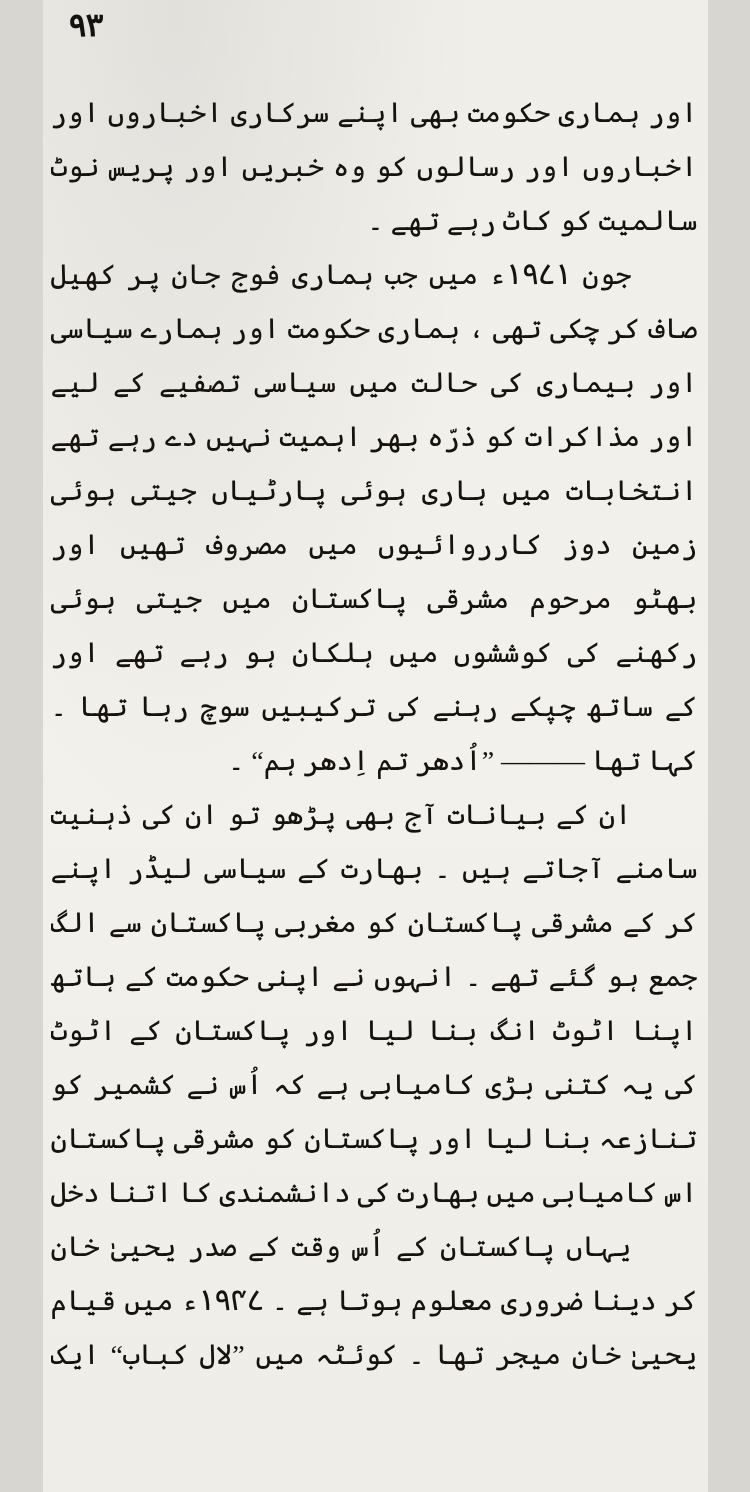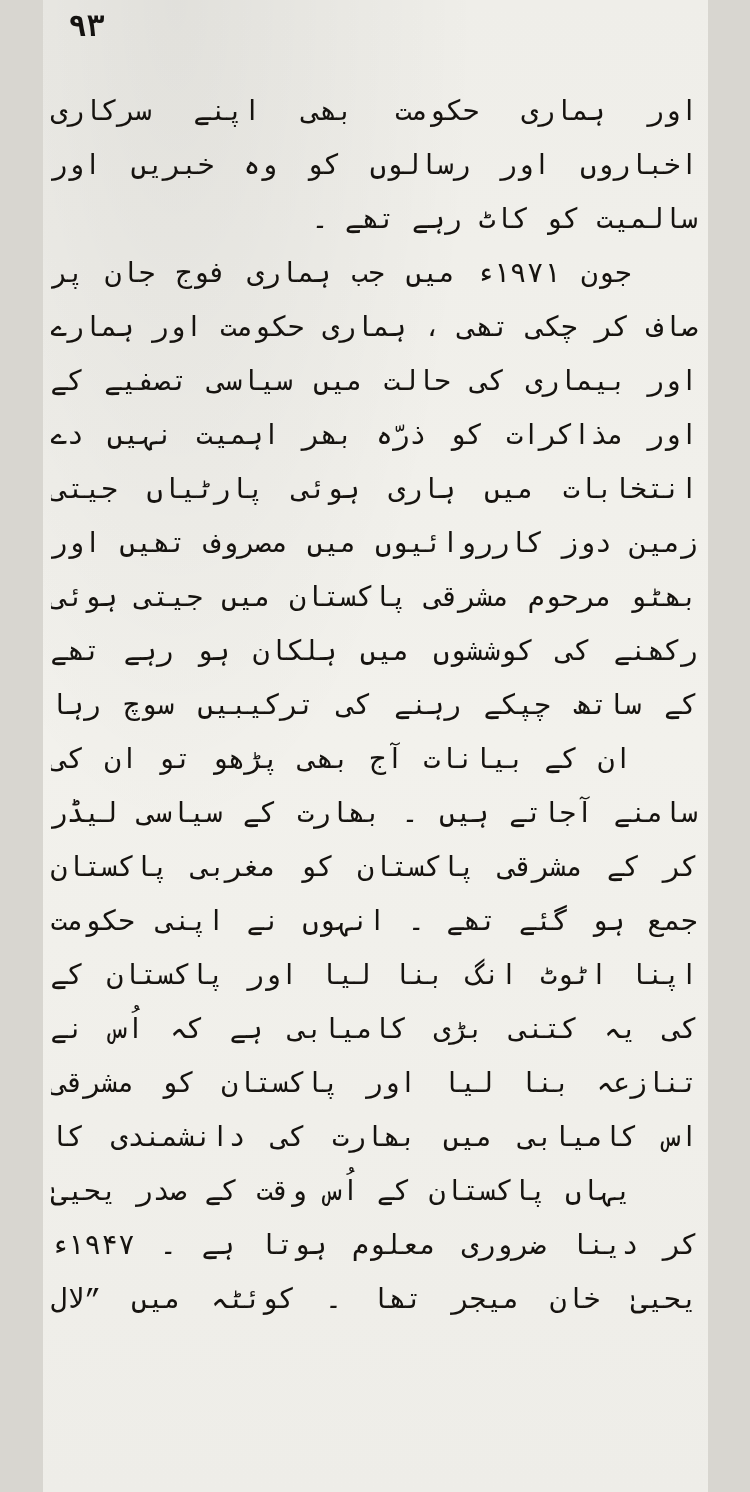--- a/index.html
+++ b/index.html
@@ -9,21 +9,21 @@
   }
   .page {
     position: relative;
     width: 665px;
     height: 1492px;
     margin: 0 auto;
     background:
       radial-gradient(ellipse at 20% 0%, rgba(0,0,0,0.06), rgba(0,0,0,0) 40%),
       linear-gradient(180deg, #efeee9 0%, #f2f1ec 50%, #eeede8 100%);
     overflow: hidden;
-    font-family: Liberation Mono, monospace;
+    font-family: Liberation Serif, serif;
     color: #16130f;
   }
   .page-number {
     position: absolute;
     top: 8px;
     left: 26px;
     font-size: 30px;
     font-weight: bold;
     direction: rtl;
     color: #141210;
@@ -75,20 +75,21 @@
     <div class="para">
       <div class="line indent">جون ۱۹۷۱ء میں جب ہماری فوج جان پر کھیل کر بھوک ، پیاس تھکن</div>
       <div class="line">صاف کر چکی تھی ، ہماری حکومت اور ہمارے سیاسی لیڈر سیاسی تصفیے</div>
       <div class="line">اور بیماری کی حالت میں سیاسی تصفیے کے لیے مشرقی پاکستان میں میدان</div>
       <div class="line">اور مذاکرات کو ذرّہ بھر اہمیت نہیں دے رہے تھے ۔ مغربی پاکستان میں</div>
       <div class="line">انتخابات میں ہاری ہوئی پارٹیاں جیتی ہوئی پارٹی پیپلز پارٹی کے خلاف</div>
       <div class="line">زمین دوز کارروائیوں میں مصروف تھیں اور پیپلز پارٹی کے چیئرمین</div>
       <div class="line">بھٹو مرحوم مشرقی پاکستان میں جیتی ہوئی پارٹی عوامی لیگ کو اقتدار سے محروم</div>
       <div class="line">رکھنے کی کوششوں میں ہلکان ہو رہے تھے اور یحییٰ خان کرسیٔ صدارت</div>
       <div class="line">کے ساتھ چپکے رہنے کی ترکیبیں سوچ رہا تھا ۔ بھٹو مرحوم نے اعلانیہ</div>
+      <div class="line end">کہا تھا ——— ”اُدھر تم اِدھر ہم“ ۔</div>
     </div>
 
     <div class="para">
       <div class="line indent">ان کے بیانات آج بھی پڑھو تو ان کی ذہنیت اور عزائم کھل کر</div>
       <div class="line">سامنے آجاتے ہیں ۔ بھارت کے سیاسی لیڈر اپنے اختلافات کو نظر انداز</div>
       <div class="line">کر کے مشرقی پاکستان کو مغربی پاکستان سے الگ کرنے کے لیے ایک محاذ پر</div>
       <div class="line">جمع ہو گئے تھے ۔ انہوں نے اپنی حکومت کے ہاتھ مضبوط کیے ۔ بھارت</div>
       <div class="line">اپنا اٹوٹ انگ بنا لیا اور پاکستان کے اٹوٹ انگ یعنی مشرقی پاکستان کو اپنا</div>
       <div class="line">کی یہ کتنی بڑی کامیابی ہے کہ اُس نے کشمیر کو ایک متنازعہ مسئلے کی بجائے</div>
       <div class="line">تنازعہ بنا لیا اور پاکستان کو مشرقی پاکستان کا ظالم اور غاصب قرار دے دیا ۔</div>

